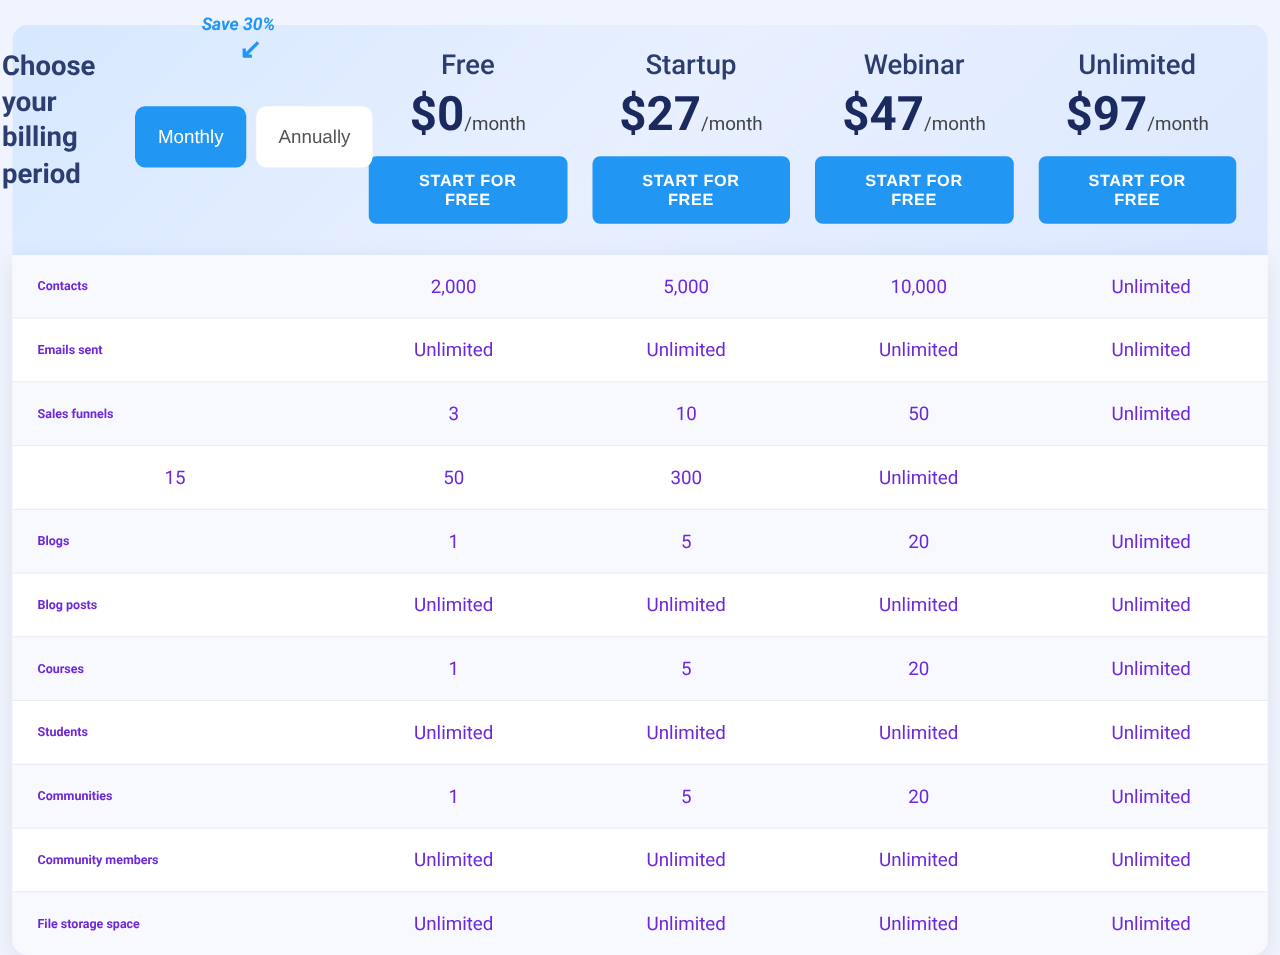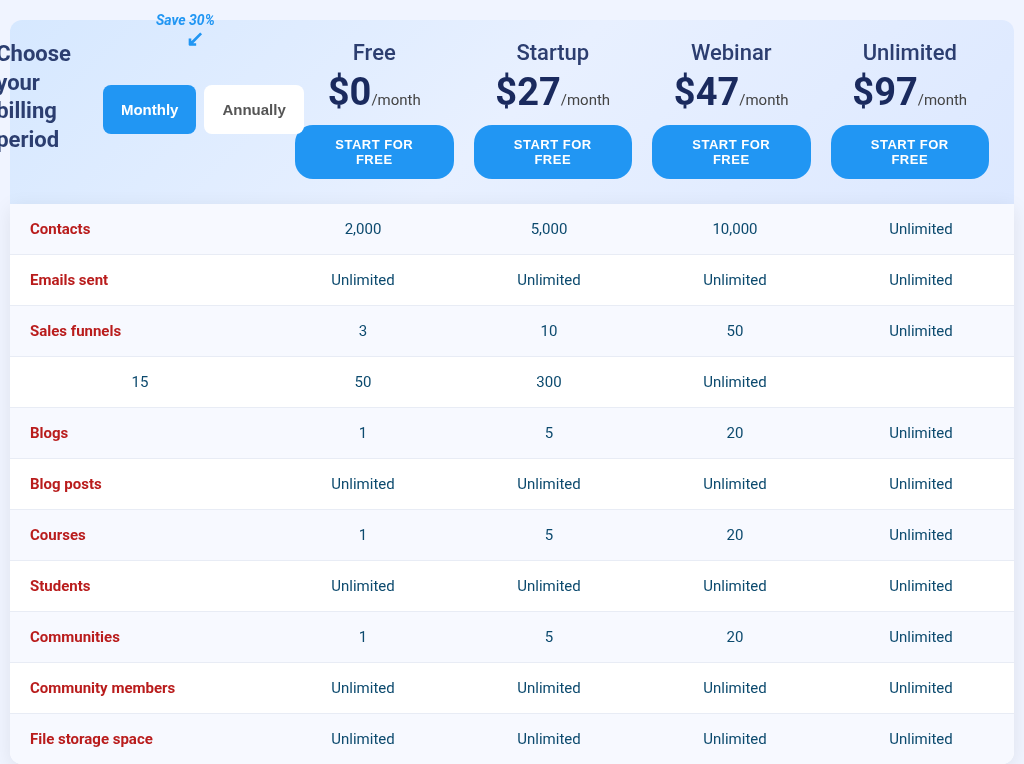--- a/index.html
+++ b/index.html
@@ -58,21 +58,21 @@
       font-size: 14px;
       font-style: italic;
       white-space: nowrap;
     }
 
     .toggle-btn {
       padding: 16px 18px;
       border-radius: 8px;
       border: none;
       font-size: 15px;
-      font-weight: 700;
+      font-weight: 400;
       cursor: pointer;
     }
 
     .toggle-btn.active {
       background: #2196f3;
       color: white;
     }
 
     .toggle-btn.inactive {
       background: white;
@@ -109,21 +109,21 @@
       font-size: 15px;
       color: #444;
       font-weight: 400;
       margin-top: 32px;
     }
 
     .start-btn {
       background: #2196f3;
       color: white;
       border: none;
-      border-radius: 18px;
+      border-radius: 6px;
       padding: 12px 20px;
       font-size: 13px;
       font-weight: 700;
       letter-spacing: 0.5px;
       cursor: pointer;
       width: 100%;
       max-width: 175px;
       text-transform: uppercase;
     }
 
@@ -149,30 +149,30 @@
       background: #f7f9ff;
     }
 
     .table-row:nth-child(even) {
       background: white;
     }
 
     .feature-label {
       padding: 16px 20px;
       font-weight: 700;
-      color: #b91c1c;
-      font-size: 15px;
+      color: #6d28d9;
+      font-size: 10px;
       display: flex;
       align-items: center;
     }
 
     .feature-value {
       padding: 16px 10px;
       text-align: center;
-      color: #0c4a6e;
+      color: #6d28d9;
       font-size: 15px;
       display: flex;
       align-items: center;
       justify-content: center;
     }
   </style>
 </head>
 <body>
 
 <div class="page-wrapper">

